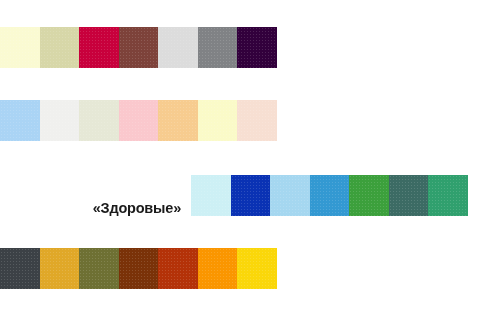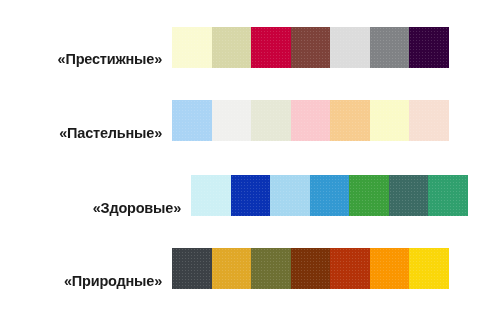--- a/index.html
+++ b/index.html
@@ -87,34 +87,32 @@
   #row-pastel   .row-label { transform: translateY(13px); }
   #row-healthy  .row-label { transform: translateY(13px); }
   #row-natural  .row-label { transform: translateY(13px); }
 </style>
 </head>
 <body style="background-color: rgb(255, 255, 255);">
 
 <div id="palette-figure" style="background-color: rgb(255, 255, 255);">
 
   <div class="palette-row" id="row-prestige">
-    <div class="row-label" style="color: rgb(27, 27, 27);">«Престижные»</div>
     <div class="swatch-strip">
       <div class="swatch" style="background-color: rgb(250, 250, 210);"></div>
       <div class="swatch" style="background-color: rgb(215, 215, 168);"></div>
       <div class="swatch" style="background-color: rgb(200, 0, 60);"></div>
       <div class="swatch" style="background-color: rgb(125, 66, 58);"></div>
       <div class="swatch" style="background-color: rgb(220, 220, 220);"></div>
       <div class="swatch" style="background-color: rgb(128, 130, 133);"></div>
       <div class="swatch" style="background-color: rgb(50, 0, 60);"></div>
     </div>
   </div>
 
   <div class="palette-row" id="row-pastel">
-    <div class="row-label" style="color: rgb(27, 27, 27);">«Пастельные»</div>
     <div class="swatch-strip">
       <div class="swatch" style="background-color: rgb(170, 212, 245);"></div>
       <div class="swatch" style="background-color: rgb(240, 240, 238);"></div>
       <div class="swatch" style="background-color: rgb(230, 232, 214);"></div>
       <div class="swatch" style="background-color: rgb(250, 200, 205);"></div>
       <div class="swatch" style="background-color: rgb(247, 204, 143);"></div>
       <div class="swatch" style="background-color: rgb(250, 250, 200);"></div>
       <div class="swatch" style="background-color: rgb(247, 223, 210);"></div>
     </div>
   </div>
@@ -126,21 +124,20 @@
       <div class="swatch" style="background-color: rgb(10, 50, 180);"></div>
       <div class="swatch" style="background-color: rgb(165, 215, 240);"></div>
       <div class="swatch" style="background-color: rgb(51, 153, 210);"></div>
       <div class="swatch" style="background-color: rgb(60, 160, 60);"></div>
       <div class="swatch" style="background-color: rgb(60, 107, 100);"></div>
       <div class="swatch" style="background-color: rgb(48, 160, 110);"></div>
     </div>
   </div>
 
   <div class="palette-row" id="row-natural">
-    <div class="row-label" style="color: rgb(27, 27, 27);">«Природные»</div>
     <div class="swatch-strip">
       <div class="swatch" style="background-color: rgb(60, 65, 70);"></div>
       <div class="swatch" style="background-color: rgb(224, 168, 40);"></div>
       <div class="swatch" style="background-color: rgb(110, 112, 51);"></div>
       <div class="swatch" style="background-color: rgb(122, 50, 8);"></div>
       <div class="swatch" style="background-color: rgb(180, 50, 8);"></div>
       <div class="swatch" style="background-color: rgb(250, 150, 0);"></div>
       <div class="swatch" style="background-color: rgb(250, 215, 10);"></div>
     </div>
   </div>

